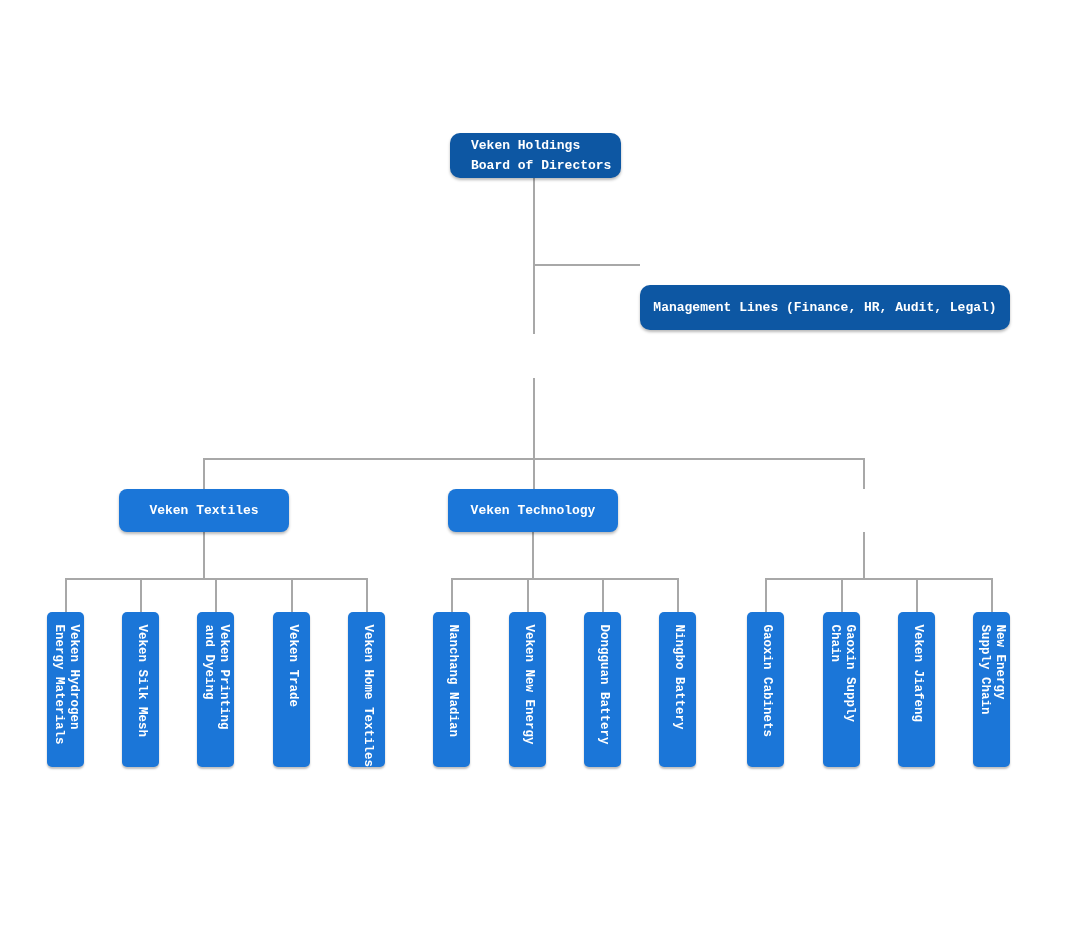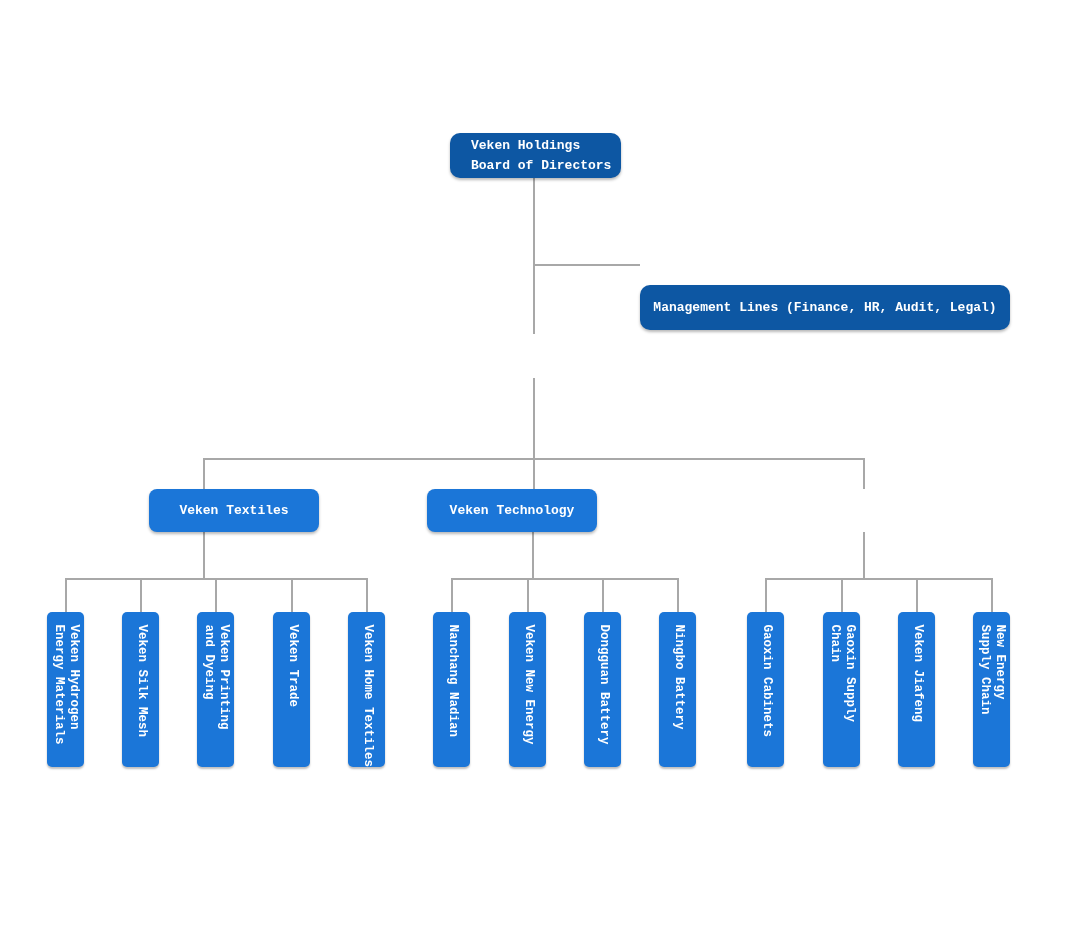--- a/index.html
+++ b/index.html
@@ -38,22 +38,22 @@
   .flex-left {
     display: flex;
     align-items: center;
     justify-content: flex-start;
     text-align: left;
   }
   .root-box    { left: 450px; top: 133px; width: 171px; height: 45px; padding-left: 21px; line-height: 20px; }
   .mgmt-box    { left: 640px; top: 243px; width: 370px; height: 45px; margin-top: 42px; }
   .invest-box  { left: 448px; top: 334px; width: 174px; height: 44px; padding-left: 5px; letter-spacing: -0.4px; line-height: 19px; }
   .tier2-box   { top: 489px; width: 170px; height: 43px; }
-  .t-textiles  { left: 119px; margin-left: 30px; }
-  .t-tech      { left: 427px; }
+  .t-textiles  { left: 119px; }
+  .t-tech      { left: 448px; }
   .t-iot       { left: 779px; }
 
   .child {
     position: absolute;
     top: 612px;
     width: 37px;
     height: 155px;
     background: #1b76d8;
     border-radius: 5px;
     box-shadow: 0 2px 2px rgba(0,0,0,0.25);

